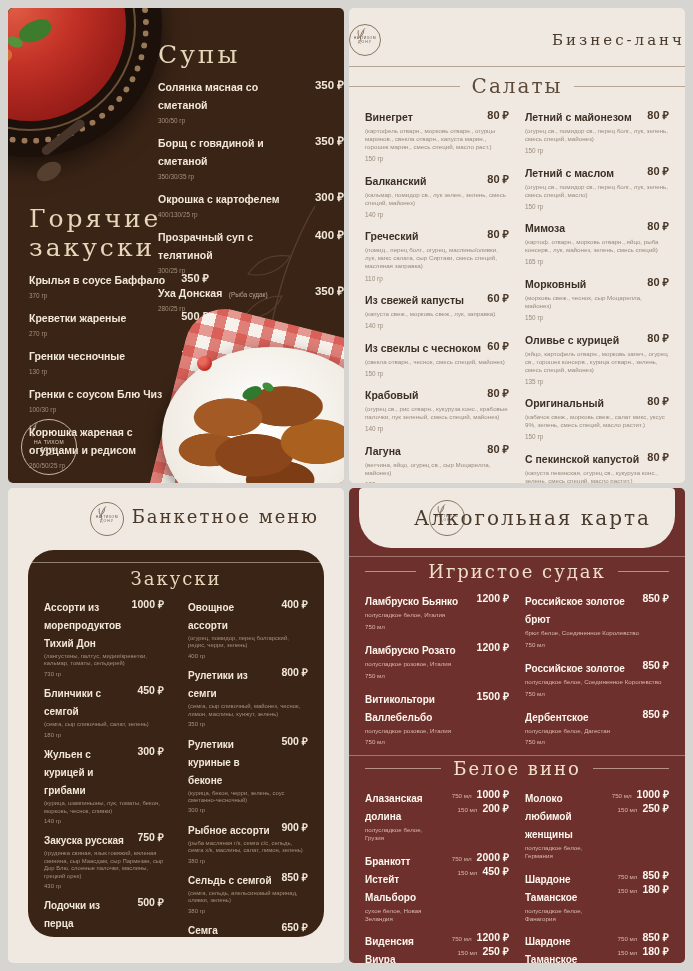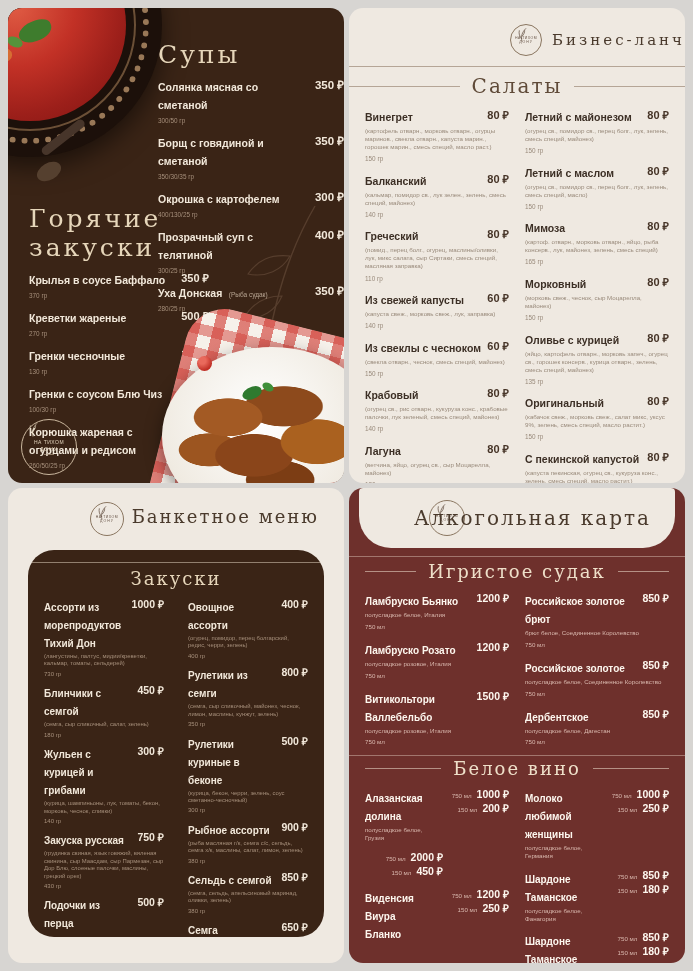--- a/index.html
+++ b/index.html
@@ -1,19 +1,19 @@
 <!DOCTYPE html>
 <html><head>
 <meta charset="utf-8">
 <style>
   html,body{margin:0;padding:0;background:#d7d5d2;}
   body{width:693px;height:971px;font-family:"Liberation Sans",sans-serif;-webkit-font-smoothing:antialiased;}
   .sheet{box-sizing:border-box;width:693px;height:971px;padding:8px;display:grid;
          grid-template-columns:1fr 1fr;grid-template-rows:1fr 1fr;gap:5px;}
-  .quad{position:relative;border-radius:14px;overflow:hidden;box-sizing:border-box;}
+  .quad{position:relative;border-radius:5px;overflow:hidden;box-sizing:border-box;}
   .dark{background:#3a2416;}
   .cream{background:#efe9e1;}
   .maroon{background:#6e302c;}
   .mi{margin-bottom:9px;}
   .mi .row{display:flex;align-items:flex-start;}
   .mi .nmwrap{flex:1;padding-right:6px;}
   .mi .nm{font-weight:bold;font-size:10.5px;line-height:1.12;}
   .mi .note{font-size:6.5px;opacity:.85;margin-left:2px;}
   .mi .pr{font-weight:bold;font-size:11px;white-space:nowrap;}
   .mi .ing{font-size:6.2px;line-height:1.3;margin-top:2px;}
@@ -92,21 +92,21 @@
           radial-gradient(58px 32px at 56% 80%, #7c3d14 0 58%, rgba(0,0,0,0) 60%);}
   .basil{position:absolute;right:82px;bottom:84px;width:20px;height:12px;border-radius:60% 40% 55% 45%;
          background:#2f7a2f;transform:rotate(-16deg);}
   .basil2{position:absolute;right:70px;bottom:92px;width:12px;height:8px;border-radius:50%;
          background:#3f8f3a;transform:rotate(30deg);}
   .tomato{position:absolute;right:132px;bottom:112px;width:15px;height:15px;border-radius:50%;
           background:radial-gradient(circle at 35% 30%, #e9695c 0 25%, #c02f26 70%);}
   .branch{position:absolute;right:14px;top:188px;opacity:.55;}
 
   
-  .p2-head{display:flex;align-items:center;justify-content:flex-end;gap:10px;padding-top:16px;}
+  .p2-head{display:flex;align-items:center;justify-content:space-between;gap:10px;padding-top:16px;}
   .p2-head .htx{font-family:"DejaVu Serif",serif;font-size:15px;letter-spacing:3px;color:#4a3a2c;}
   .p2-logo{width:32px;height:32px;}
   .p2 .fullrule{background:#b5a596;margin:10px 0 0 0;}
   .p2-sec{margin-top:7px;}
   .p2-sec .ln{background:#b5a596;}
   .p2-sec .tx{font-size:20px;color:#5f4a38;}
   .p2-cols{display:grid;grid-template-columns:1fr 1fr;column-gap:16px;padding:9px 16px 0 16px;}
   .p2 .mi{margin-bottom:8.5px;}
 
   
@@ -696,20 +696,22 @@
                   <span class="pl">
                     <span class="vol">150 мл</span>
                     <span class="pr">200 ₽</span>
                   </span>
                 </span>
               </div>
             </div>
 
             <div class="wi wi2">
               <div class="row">
+                <span class="nmwrap"><span class="nm">Бранкотт Истейт Мальборо</span>
+                  <div class="desc">сухое белое, Новая Зеландия</div></span>
                 <span class="pricecol">
                   <span class="pl">
                     <span class="vol">750 мл</span>
                     <span class="pr">2000 ₽</span>
                   </span>
                   <span class="pl">
                     <span class="vol">150 мл</span>
                     <span class="pr">450 ₽</span>
                   </span>
                 </span>

